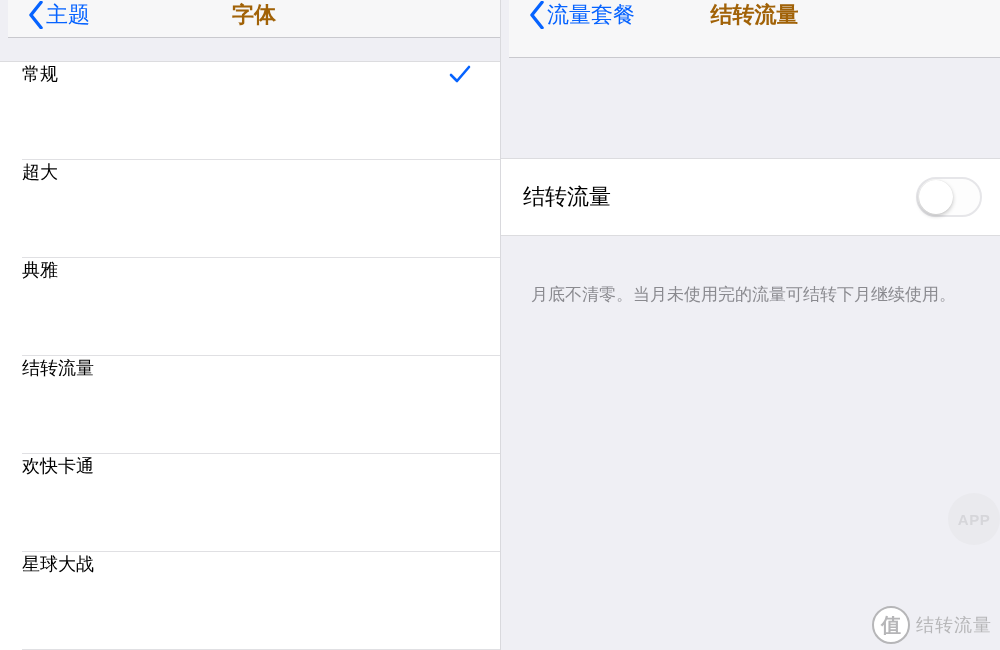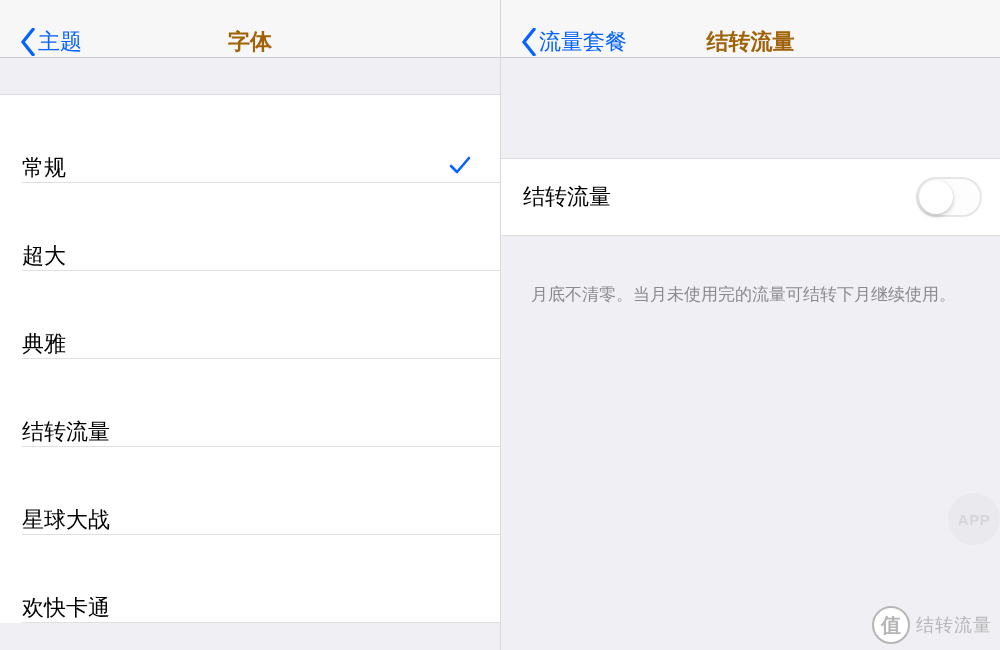--- a/index.html
+++ b/index.html
@@ -7,23 +7,24 @@
   body { display: flex; background: #efeff4; overflow: hidden; position: relative; }
 
   .pane { width: 500px; height: 650px; background: #efeff4; display: flex; flex-direction: column; }
   .pane + .pane { border-left: 1px solid #d9d9dd; gap: 32px; }
 
   .navbar {
     height: 58px;
     background: #f7f7f8;
     border-bottom: 1px solid #c9c9ce;
     display: flex;
-    align-items: flex-end;
+    align-items: flex-start;
     position: relative;
     padding: 0 20px;
+    margin-left: 8px;
   }
   .back {
     display: flex;
     align-items: center;
     color: #0663ff;
     font-size: 22px;
     cursor: pointer;
   }
   .back svg { width: 16px; height: 28px; margin-right: 2px; }
   .title {
@@ -32,26 +33,26 @@
     transform: translateX(-50%);
     font-size: 22px;
     font-weight: 700;
     color: #a16207;
   }
 
   .spacer { height: 36px; }
 
   .list { background: #fff; border-top: 1px solid #dcdcdf; }
   .row {
-    height: 88px;
-    display: flex;
-    align-items: flex-end;
+    height: 98px;
+    display: flex;
+    align-items: flex-start;
     padding: 0 22px 0 22px;
     position: relative;
-    font-size: 22px;
+    font-size: 18px;
     color: #000;
     cursor: pointer;
   }
   .row .sep {
     position: absolute;
     left: 22px; right: 0; bottom: 0;
     height: 1px;
     background: #e0e0e3;
   }
   .row .label { flex: 1; }
@@ -161,25 +162,25 @@
     </div>
     <div class="row">
       <span class="label">典雅</span>
       <div class="sep"></div>
     </div>
     <div class="row">
       <span class="label">结转流量</span>
       <div class="sep"></div>
     </div>
     <div class="row">
+      <span class="label">欢快卡通</span>
+      <div class="sep"></div>
+    </div>
+    <div class="row">
       <span class="label">星球大战</span>
-      <div class="sep"></div>
-    </div>
-    <div class="row">
-      <span class="label">欢快卡通</span>
       <div class="sep"></div>
     </div>
   </div>
 </div>
 
 <div class="pane">
   <div class="navbar">
     <div class="back">
       <svg viewBox="0 0 12 22">
           <polyline points="10,1 2,11 10,21" fill="none" stroke="#0663ff" stroke-width="2.6" stroke-linecap="round" stroke-linejoin="round"></polyline>

